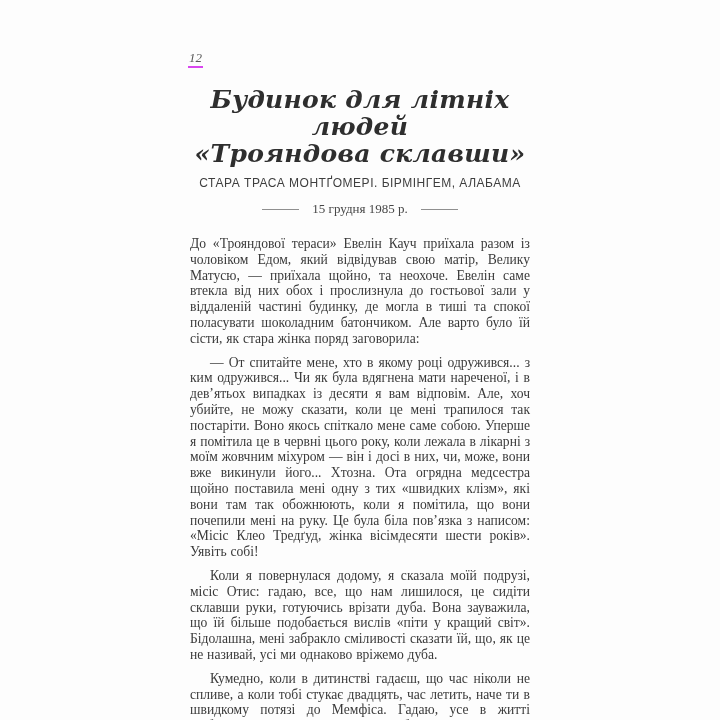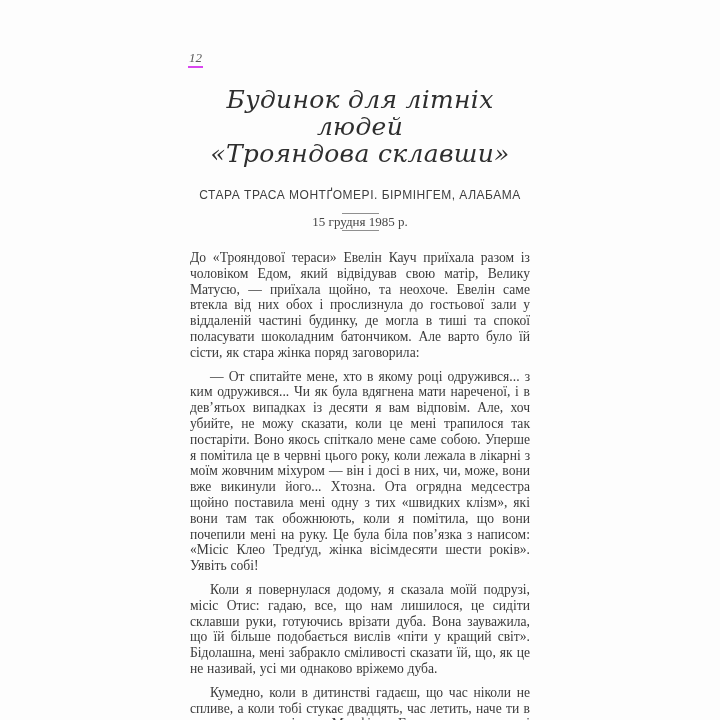--- a/index.html
+++ b/index.html
@@ -34,44 +34,43 @@
     color: #5a5a5a;
     border-bottom: 2px solid #d946ef;
     padding: 0 1px 1px 1px;
     line-height: 14px;
   }
   .chapter-title {
     margin-top: 18px;
     text-align: center;
     font-family: "DejaVu Serif", "Liberation Serif", serif;
     font-style: italic;
-    font-weight: 400;
+    font-weight: 700;
     font-size: 25px;
     line-height: 27px;
     color: #2e2e2e;
     letter-spacing: 0.3px;
   }
   .chapter-subtitle {
-    margin-top: 21px;
+    margin-top: 9px;
     text-align: center;
     font-family: "Liberation Sans", sans-serif;
     font-size: 12px;
     line-height: 14px;
     letter-spacing: 0.5px;
     color: #3e3e3e;
   }
   .dateline {
     margin-top: 11px;
     display: flex;
     align-items: center;
     justify-content: center;
     font-family: "Liberation Serif", serif;
     font-size: 13px;
     color: #474747;
-    flex-direction: column;
   }
   .date-rule {
     display: inline-block;
     width: 37px;
     height: 1px;
     background: #8f8f8f;
   }
   .date-text {
     margin: 0 13px;
     white-space: nowrap;

